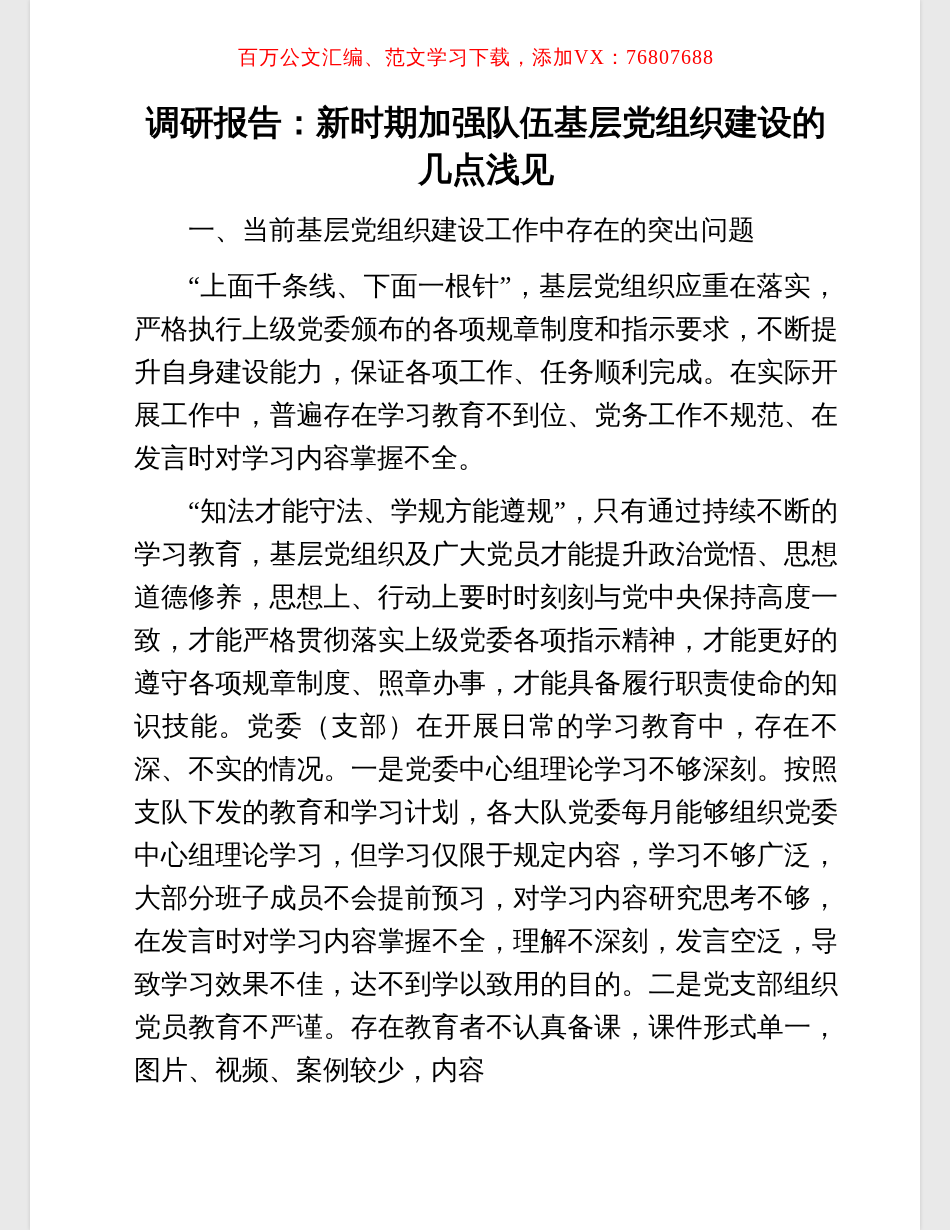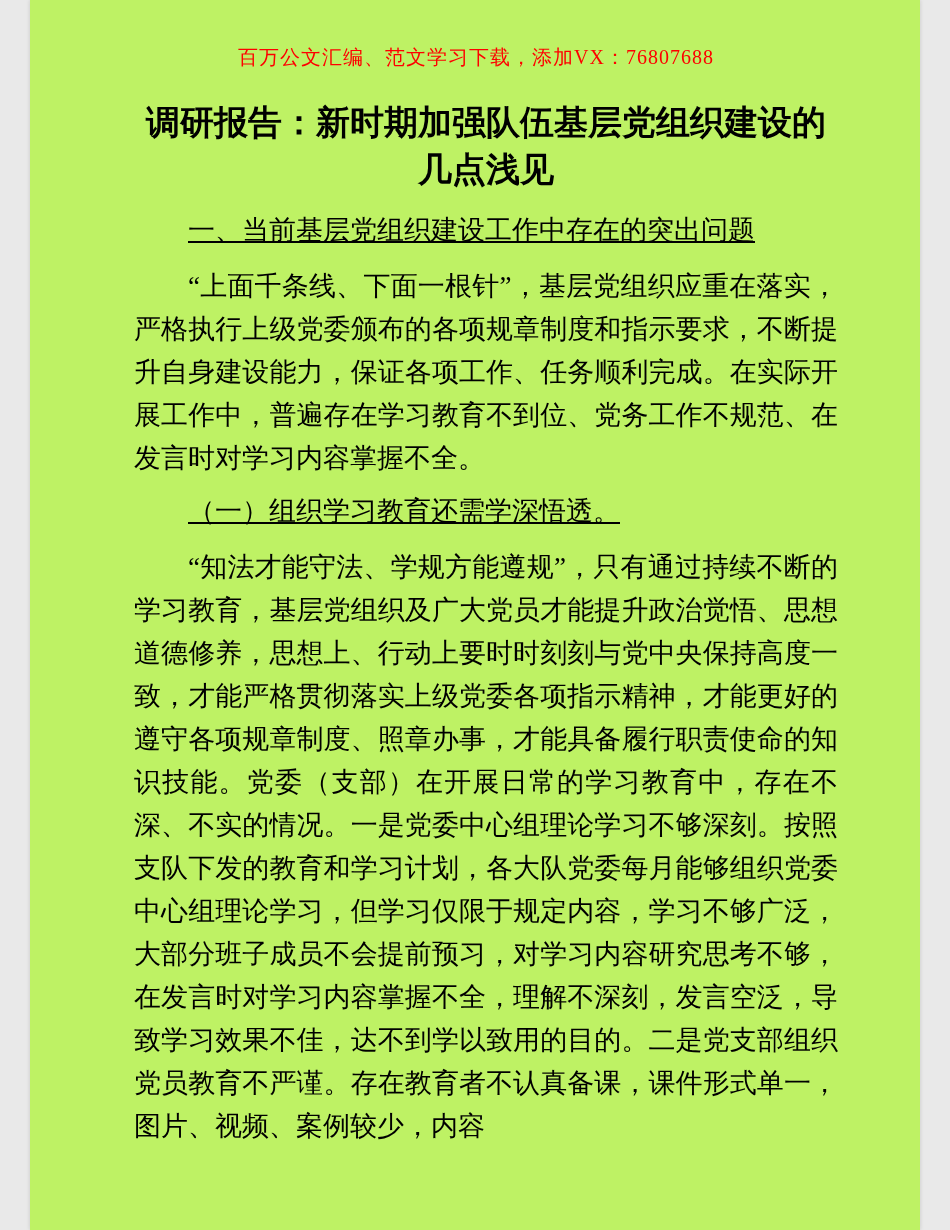--- a/index.html
+++ b/index.html
@@ -5,21 +5,21 @@
   * { margin: 0; padding: 0; box-sizing: border-box; }
   html, body { width: 950px; height: 1230px; overflow: hidden; }
   body {
     background: #e9e9e9;
     font-family: "Liberation Serif", "DejaVu Serif", serif;
   }
   .page {
     width: 890px;
     height: 1230px;
     margin: 0 auto;
-    background: #bef264;
+    background: #ffffff;
     padding: 44px 82px 40px 104px;
     box-shadow: 0 0 4px rgba(0,0,0,0.15);
   }
   .notice {
     text-align: center;
     font-size: 20px;
     color: #fe0000;
     letter-spacing: 1px;
     margin-bottom: 28px;
     margin-left: -20px; 
@@ -34,32 +34,31 @@
   }
   .heading, .para {
     font-size: 27px;
     color: #000000;
     line-height: 43px;
     text-align: justify;
     text-indent: 2em;
     margin-bottom: 10px;
     word-break: break-all;
   }
-  .heading { margin-bottom: 13px; text-decoration: underline; }
+  .heading { margin-bottom: 13px; }
 </style>
 </head>
 <body>
 
 <div class="page">
 
   <div class="notice" style="color: rgb(254, 0, 0);">百万公文汇编、范文学习下载，添加VX：76807688</div>
 
   <h1 class="title">调研报告：新时期加强队伍基层党组织建设的几点浅见</h1>
 
   <p class="heading">一、当前基层党组织建设工作中存在的突出问题</p>
 
   <p class="para">“上面千条线、下面一根针”，基层党组织应重在落实，严格执行上级党委颁布的各项规章制度和指示要求，不断提升自身建设能力，保证各项工作、任务顺利完成。在实际开展工作中，普遍存在学习教育不到位、党务工作不规范、在发言时对学习内容掌握不全。</p>
 
-  <p class="heading">（一）组织学习教育还需学深悟透。</p>
 
   <p class="para">“知法才能守法、学规方能遵规”，只有通过持续不断的学习教育，基层党组织及广大党员才能提升政治觉悟、思想道德修养，思想上、行动上要时时刻刻与党中央保持高度一致，才能严格贯彻落实上级党委各项指示精神，才能更好的遵守各项规章制度、照章办事，才能具备履行职责使命的知识技能。党委（支部）在开展日常的学习教育中，存在不深、不实的情况。一是党委中心组理论学习不够深刻。按照支队下发的教育和学习计划，各大队党委每月能够组织党委中心组理论学习，但学习仅限于规定内容，学习不够广泛，大部分班子成员不会提前预习，对学习内容研究思考不够，在发言时对学习内容掌握不全，理解不深刻，发言空泛，导致学习效果不佳，达不到学以致用的目的。二是党支部组织党员教育不严谨。存在教育者不认真备课，课件形式单一，图片、视频、案例较少，内容</p>
 
 </div>
 
 </body></html>

